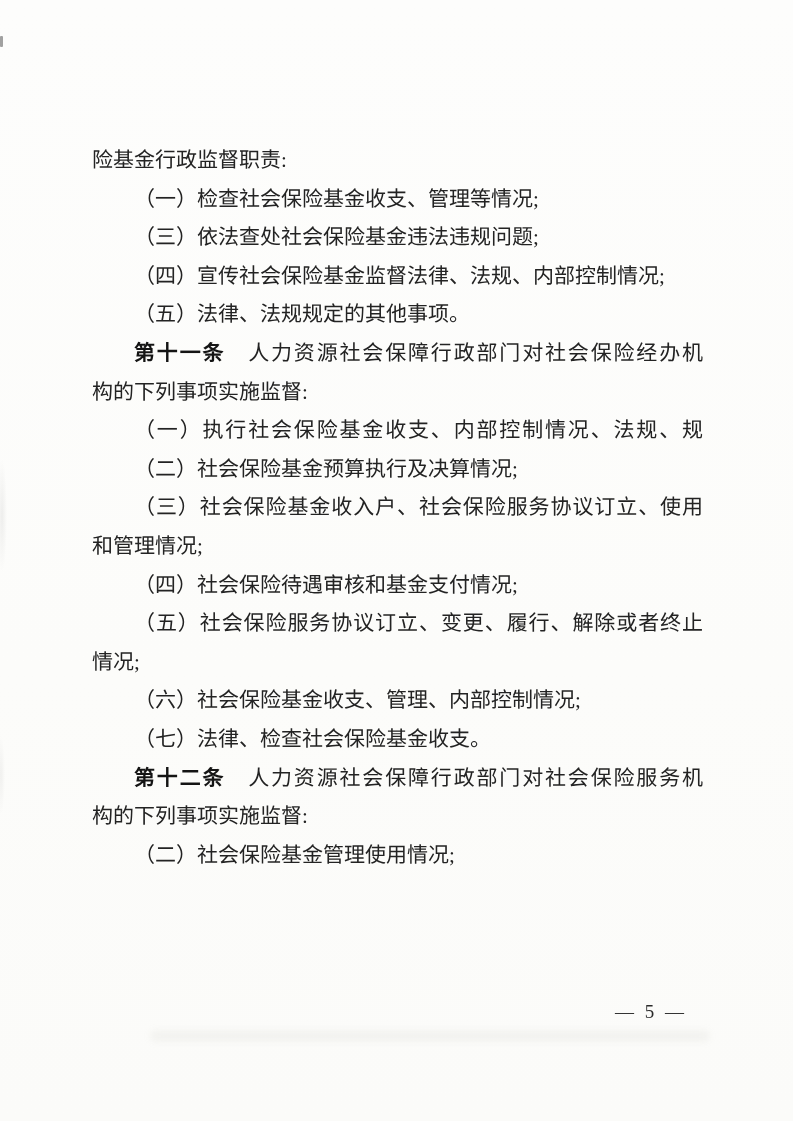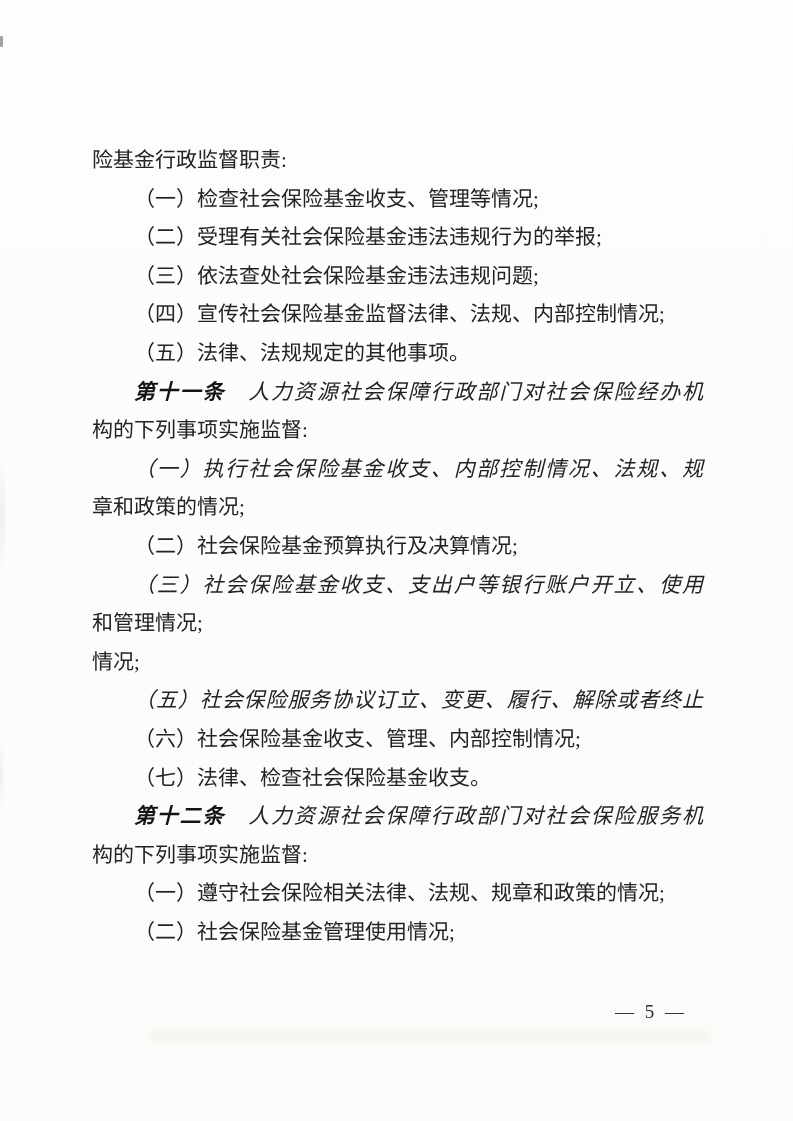--- a/index.html
+++ b/index.html
@@ -48,21 +48,20 @@
   .line{
     height:38.6px;
     line-height:38.6px;
     white-space:nowrap;
     text-align:left;
   }
   .line.indent2{text-indent:2em;}
   .line.justify{
     text-align:justify;
     text-align-last:justify;
-    font-style:italic;
   }
   .article-no{
     font-weight:700;
     color:#141414;
   }
   .page-number{
     position:absolute;
     top:1001px;
     right:106px;
     font-size:19px;
@@ -77,35 +76,33 @@
 
 <div class="page">
   <div class="edge-tick"></div>
   <div class="smudge-a"></div>
   <div class="smudge-b"></div>
   <div class="bleed-line"></div>
 
   <div class="doc-body">
       <div class="line">险基金行政监督职责:</div>
       <div class="line indent2">（一）检查社会保险基金收支、管理等情况;</div>
-      <div class="line indent2">（二）受理有关社会保险基金违法违规行为的举报;</div>
       <div class="line indent2">（三）依法查处社会保险基金违法违规问题;</div>
       <div class="line indent2">（四）宣传社会保险基金监督法律、法规、内部控制情况;</div>
       <div class="line indent2">（五）法律、法规规定的其他事项。</div>
       <div class="line indent2 justify"><b class="article-no">第十一条</b>　人力资源社会保障行政部门对社会保险经办机</div>
       <div class="line">构的下列事项实施监督:</div>
       <div class="line indent2 justify">（一）执行社会保险基金收支、内部控制情况、法规、规</div>
-      <div class="line">章和政策的情况;</div>
       <div class="line indent2">（二）社会保险基金预算执行及决算情况;</div>
-      <div class="line indent2 justify">（三）社会保险基金收支、支出户等银行账户开立、使用</div>
+      <div class="line indent2 justify">（三）社会保险基金收入户、社会保险服务协议订立、使用</div>
       <div class="line">和管理情况;</div>
+      <div class="line indent2">（四）社会保险待遇审核和基金支付情况;</div>
+      <div class="line indent2 justify">（五）社会保险服务协议订立、变更、履行、解除或者终止</div>
       <div class="line">情况;</div>
-      <div class="line indent2 justify">（五）社会保险服务协议订立、变更、履行、解除或者终止</div>
       <div class="line indent2">（六）社会保险基金收支、管理、内部控制情况;</div>
       <div class="line indent2">（七）法律、检查社会保险基金收支。</div>
       <div class="line indent2 justify"><b class="article-no">第十二条</b>　人力资源社会保障行政部门对社会保险服务机</div>
       <div class="line">构的下列事项实施监督:</div>
-      <div class="line indent2">（一）遵守社会保险相关法律、法规、规章和政策的情况;</div>
       <div class="line indent2">（二）社会保险基金管理使用情况;</div>
     </div>
 
   <div class="page-number">— 5 —</div>
 </div>
 
 </body></html>

